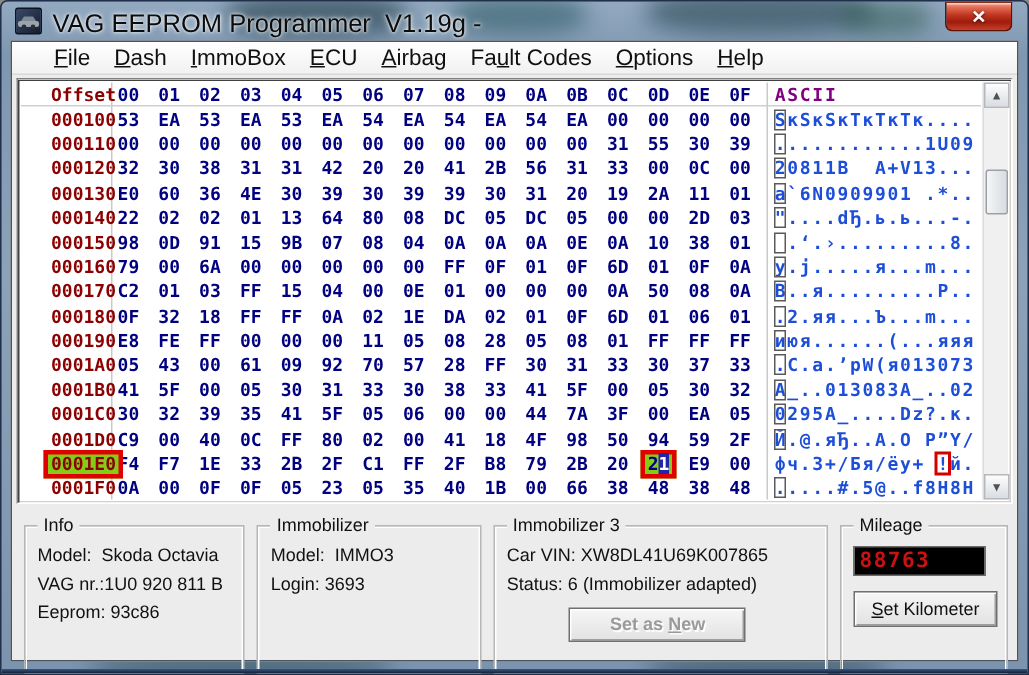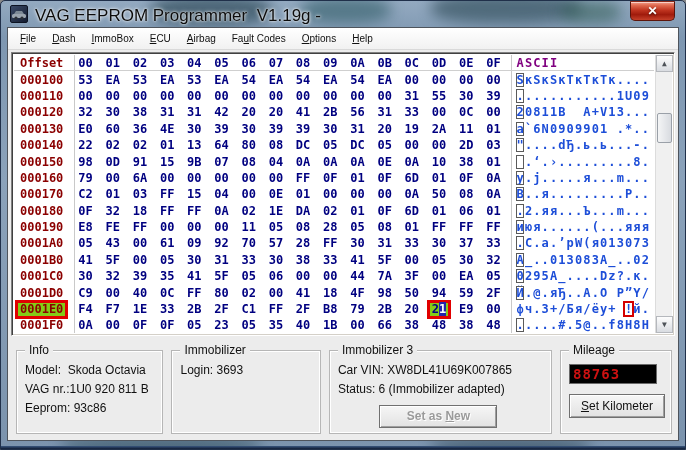--- a/index.html
+++ b/index.html
@@ -29,56 +29,56 @@
     background:linear-gradient(180deg,#f2a08e 0%,#e06a50 18%,#c03520 45%,#a01b0c 70%,#c5402a 100%);
     border:1px solid #5c140a;border-top-color:#8a2a1a;border-radius:1px 1px 5px 5px;
     color:#fff;font-weight:bold;font-size:12px;text-align:center;line-height:18px;
     box-shadow:inset 0 1px 0 rgba(255,255,255,.55);cursor:pointer;text-shadow:0 1px 2px rgba(0,0,0,.6);}
 
   .client{position:absolute;left:6px;right:6px;top:26px;bottom:8px;
     background:#ECECEC;border:1px solid #4e545c;display:flex;flex-direction:column;}
 
   .menubar{height:22px;background:linear-gradient(180deg,#ffffff,#f1f1f1);
     border-bottom:1px solid #d9d9d9;display:flex;align-items:center;
-    font-size:10px;color:#101010;padding-left:4px;flex:0 0 auto;}
+    font-size:15px;color:#101010;padding-left:20px;flex:0 0 auto;}
   .menu-item{padding:2px 8px;cursor:default;}
   .menu-item u{text-decoration:underline;}
 
   .hexpanel{position:relative;margin:2px 3px 0 3px;height:284px;background:#fff;
     border:1px solid #808080;border-right-color:#fff;border-bottom-color:#fff;
     box-shadow:inset 1px 1px 0 #404040, inset -1px -1px 0 #d4d0c8;
     font-family:"DejaVu Sans Mono",monospace;font-weight:bold;font-size:12px;
     overflow:hidden;flex:0 0 auto;}
   .vsep{position:absolute;top:2px;bottom:2px;width:1px;background:#c9c9c9;}
   .vsep1{left:62px;} .vsep2{left:499px;}
   .hexgrid{position:absolute;left:2px;top:2px;right:20px;bottom:2px;}
   .hexrow{display:flex;align-items:center;height:16.4px;white-space:pre;}
   .hexrow.header{border-bottom:1px solid #cfcfcf;}
-  .offset-cell{width:58px;padding-left:6px;color:#8B0000;flex:0 0 auto;}
+  .offset-cell{width:58px;padding-left:20px;color:#8B0000;flex:0 0 auto;}
   .bytes{display:flex;width:436px;flex:0 0 auto;}
   .byte{width:27.2px;text-align:center;color:#000080;}
   .asciicol{padding-left:8px;color:#1d4ed8;}
   .ascii-char{display:inline-block;width:8.35px;text-align:center;}
   .char-box{outline:1px solid #5a5a5a;outline-offset:-1px;}
   .char-box-red{outline:2px solid #d40000;outline-offset:-1px;}
   .red-outline{display:inline-block;position:relative;z-index:2;border:3px solid #e10000;
     padding:0 2px;margin:-3px -5px;background:#84cc16;line-height:13px;}
   .sel{background:#2424AA;color:#fff;}
 
   .scrollbar{position:absolute;top:2px;bottom:2px;right:2px;width:17px;background:#f0f0f0;
     border-left:1px solid #dcdcdc;}
   .sb-btn{position:absolute;left:0;width:17px;height:17px;background:linear-gradient(180deg,#fdfdfd,#d9dce1);
     border:1px solid #b5b8bd;color:#4d5258;font-size:8px;text-align:center;line-height:15px;}
   .sb-up{top:0;} .sb-down{bottom:0;}
   .sb-thumb{position:absolute;left:1px;top:58px;width:15px;height:30px;
     background:linear-gradient(90deg,#f4f5f6,#d8dbe0);border:1px solid #9aa0a8;border-radius:2px;}
 
   .panels{display:flex;gap:8px;padding:14px 6px 0 8px;flex:1 1 auto;}
   .groupbox{position:relative;border:1px solid #b6b6b6;box-shadow:inset 0 0 0 1px #ffffff;
-    height:84px;padding:10px 12px 0 8px;font-size:12px;color:#111;}
+    height:100px;padding:10px 12px 0 8px;font-size:12px;color:#111;}
   .legend{position:absolute;top:-8px;left:8px;background:#ECECEC;padding:0 4px;font-size:12px;}
   .gline{line-height:19px;white-space:pre;}
   .gb-info{width:148px;} .gb-immo{width:150px;} .gb-immo3{width:224px;} .gb-mileage{width:112px;}
 
   .btn{display:block;background:linear-gradient(180deg,#f6f6f6,#e2e2e2);
     border:1px solid #707070;box-shadow:inset 1px 1px 0 #ffffff, inset -1px -1px 0 #9e9e9e;
     font-size:12px;color:#111;text-align:center;cursor:pointer;font-family:"Liberation Sans",sans-serif;}
   .btn u{text-decoration:underline;}
   .btn-disabled{color:#9a9a9a;text-shadow:1px 1px 0 #fff;}
   .setnew-btn{width:118px;height:23px;line-height:21px;margin:6px auto 0 auto;font-weight:bold;}
@@ -157,20 +157,21 @@
     <div class="panels">
       <div class="groupbox gb-info">
         <div class="legend">Info</div>
         <div class="gline">Model:  Skoda Octavia</div>
         <div class="gline">VAG nr.:1U0 920 811 B</div>
         <div class="gline">Eeprom: 93c86</div>
       </div>
 
       <div class="groupbox gb-immo">
         <div class="legend">Immobilizer</div>
+        <div class="gline">Model:  IMMO3</div>
         <div class="gline">Login: 3693</div>
       </div>
 
       <div class="groupbox gb-immo3">
         <div class="legend">Immobilizer 3</div>
         <div class="gline">Car VIN: XW8DL41U69K007865</div>
         <div class="gline">Status: 6 (Immobilizer adapted)</div>
         <div class="btn btn-disabled setnew-btn">Set as <u>N</u>ew</div>
       </div>
 

